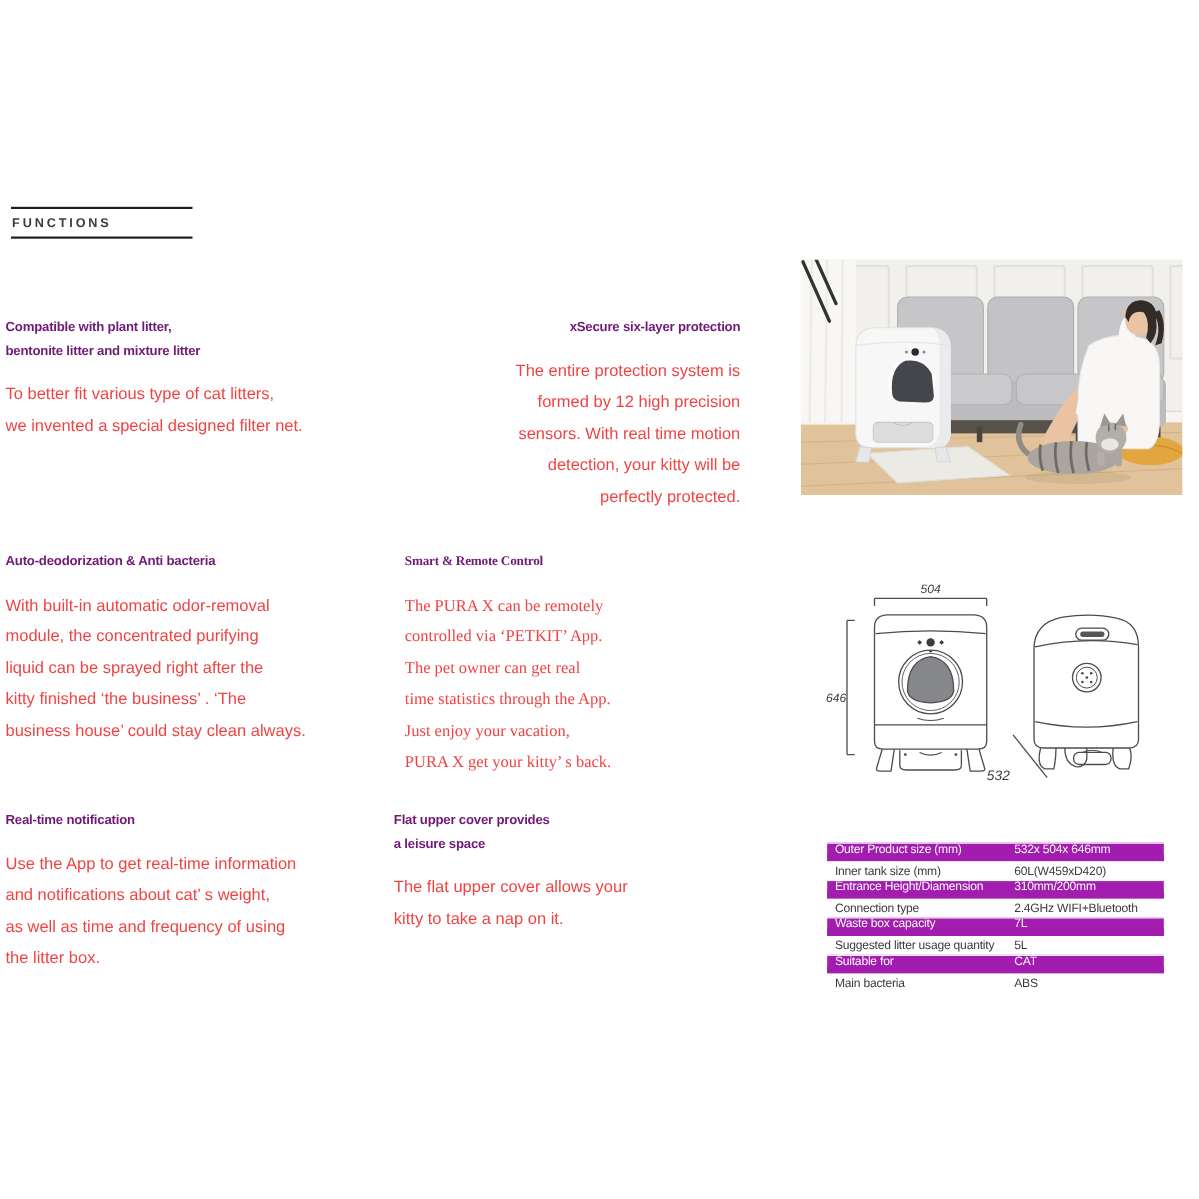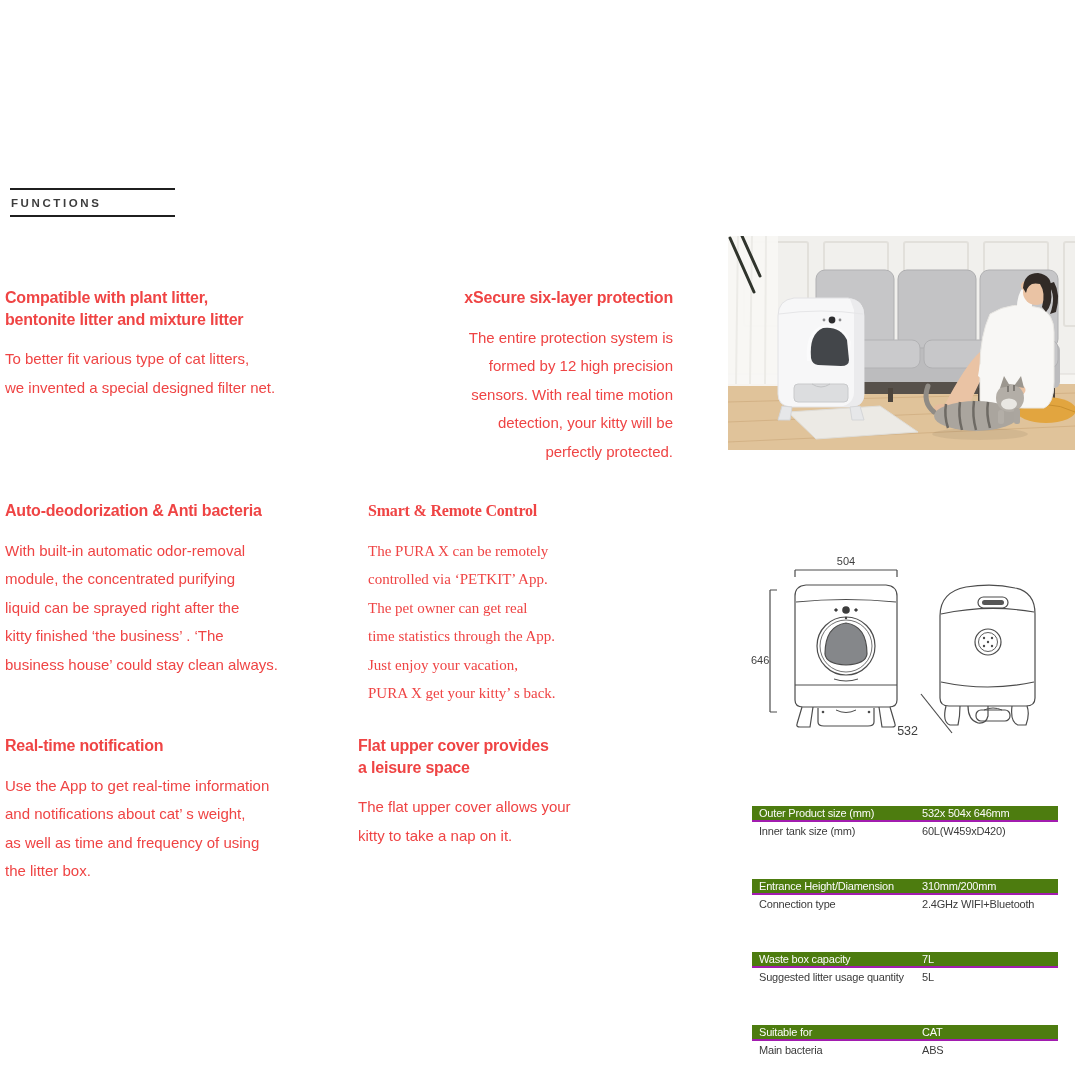--- a/index.html
+++ b/index.html
@@ -6,40 +6,40 @@
   body{font-family:"Liberation Sans",sans-serif;}
   .canvas{position:relative;width:1090px;height:1090px;background:#ffffff;overflow:hidden;border-radius:17px;}
 
   
   .functions-block{position:absolute;left:10px;top:188px;width:165px;}
   .functions-rule{height:0;border-top:2px solid #1f1f1f;}
   .functions-label{font-size:11.5px;letter-spacing:2.6px;color:#3c3c3c;font-weight:600;padding:7px 0 6px 1px;}
 
   
   .sec{position:absolute;}
-  .sec h3{margin:0;font-size:16px;line-height:21.5px;font-weight:600;color:#ef4444;letter-spacing:-0.2px;white-space:pre-line;}
+  .sec h3{margin:0;font-size:12px;line-height:21.5px;font-weight:600;color:#701a75;letter-spacing:-0.2px;white-space:pre-line;}
   .sec p{margin:15px 0 0 0;font-size:15px;line-height:28.5px;color:#ef4444;white-space:pre-line;}
   #sec-l1{left:5px;top:287px;width:340px;}
   #sec-l2{left:5px;top:500px;width:340px;}
   #sec-l3{left:5px;top:735px;width:345px;}
   #sec-m1{left:368px;top:287px;width:305px;text-align:right;}
   #sec-m2{left:368px;top:500px;width:305px;font-family:Liberation Serif, serif;}
   #sec-m3{left:358px;top:735px;width:305px;}
 
   
   .photo{position:absolute;left:728px;top:236px;width:347px;height:214px;overflow:hidden;background:#f1f0ed;}
 
   
-  .diagram{position:absolute;left:750px;top:550px;width:320px;height:200px;}
+  .diagram{position:absolute;left:750px;top:524px;width:320px;height:200px;font-style:italic;}
   .diagram text{font-family:"Liberation Sans",sans-serif;fill:#3f3f3f;}
 
   
   .spec-table{position:absolute;left:752px;top:766px;width:306px;}
   .spec-row{display:flex;align-items:center;height:17px;box-sizing:border-box;font-size:11px;letter-spacing:-0.2px;white-space:nowrap;}
-  .spec-row.gray{background:#4d7c0f;color:#fbfbfb;border-top:1px solid #fff;border-bottom:2px solid #a21caf;margin-top:39px;}
+  .spec-row.gray{background:#a21caf;color:#fbfbfb;border-top:1px solid #fff;border-bottom:7px solid #a21caf;}
   .spec-row.white{background:#ffffff;color:#3b3b3b;}
   .spec-label{width:163px;padding-left:7px;overflow:hidden;}
   .spec-value{flex:1;}
 </style>
 </head>
 <body>
 
 <div class="canvas">
 
   <div class="functions-block">

